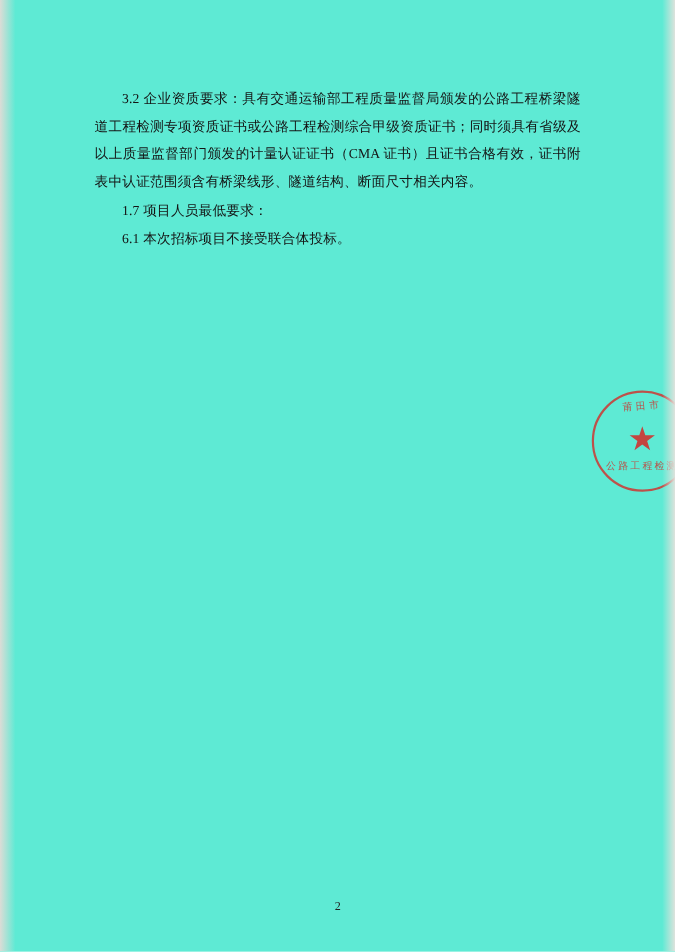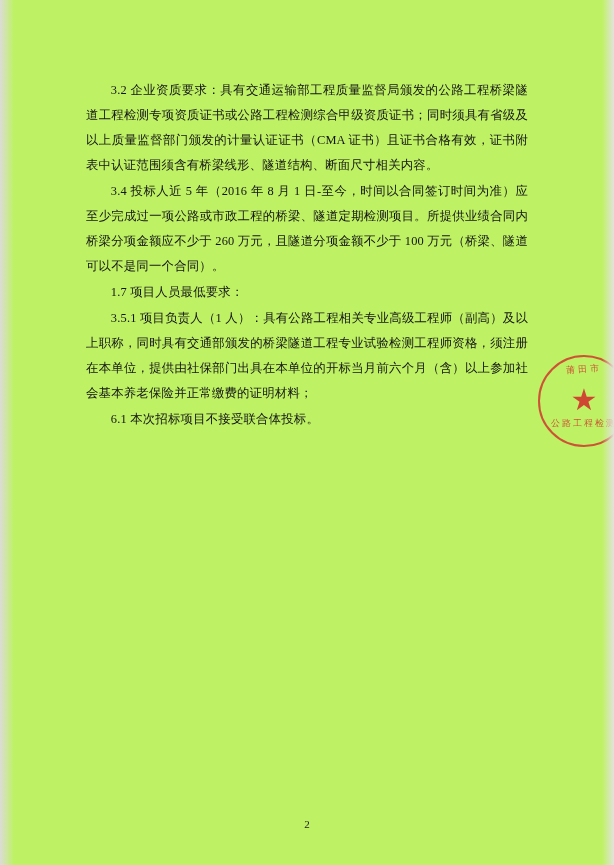--- a/index.html
+++ b/index.html
@@ -10,21 +10,21 @@
     width: 614px;
     height: 865px;
     background: #ffffff;
     font-family: "Liberation Serif", "DejaVu Serif", serif;
     overflow: hidden;
   }
   #page {
     position: relative;
     width: 614px;
     height: 865px;
-    background: #bef264;
+    background: #5eead4;
     box-sizing: border-box;
   }
   
   #page::before {
     content: "";
     position: absolute;
     left: 0; top: 0; bottom: 0;
     width: 14px;
     background: linear-gradient(to right, #dcdcd6, rgba(255,255,255,0));
     pointer-events: none;
@@ -118,23 +118,21 @@
     opacity: 0.8;
   }
 </style>
 </head>
 <body>
 
 <div id="page">
 
   <div id="content">
     <p class="para">3.2 企业资质要求：具有交通运输部工程质量监督局颁发的公路工程桥梁隧道工程检测专项资质证书或公路工程检测综合甲级资质证书；同时须具有省级及以上质量监督部门颁发的计量认证证书（CMA 证书）且证书合格有效，证书附表中认证范围须含有桥梁线形、隧道结构、断面尺寸相关内容。</p>
-    <p class="para">3.4 投标人近 5 年（2016 年 8 月 1 日-至今，时间以合同签订时间为准）应至少完成过一项公路或市政工程的桥梁、隧道定期检测项目。所提供业绩合同内桥梁分项金额应不少于 260 万元，且隧道分项金额不少于 100 万元（桥梁、隧道可以不是同一个合同）。</p>
     <p class="para">1.7 项目人员最低要求：</p>
-    <p class="para">3.5.1 项目负责人（1 人）：具有公路工程相关专业高级工程师（副高）及以上职称，同时具有交通部颁发的桥梁隧道工程专业试验检测工程师资格，须注册在本单位，提供由社保部门出具在本单位的开标当月前六个月（含）以上参加社会基本养老保险并正常缴费的证明材料；</p>
     <p class="para">6.1 本次招标项目不接受联合体投标。</p>
   </div>
 
   <div id="seal">
     <div class="ring"></div>
     <div class="seal-top-text">莆田市</div>
     <div class="star">★</div>
     <div class="seal-bottom-text">公路工程检测</div>
   </div>
 

